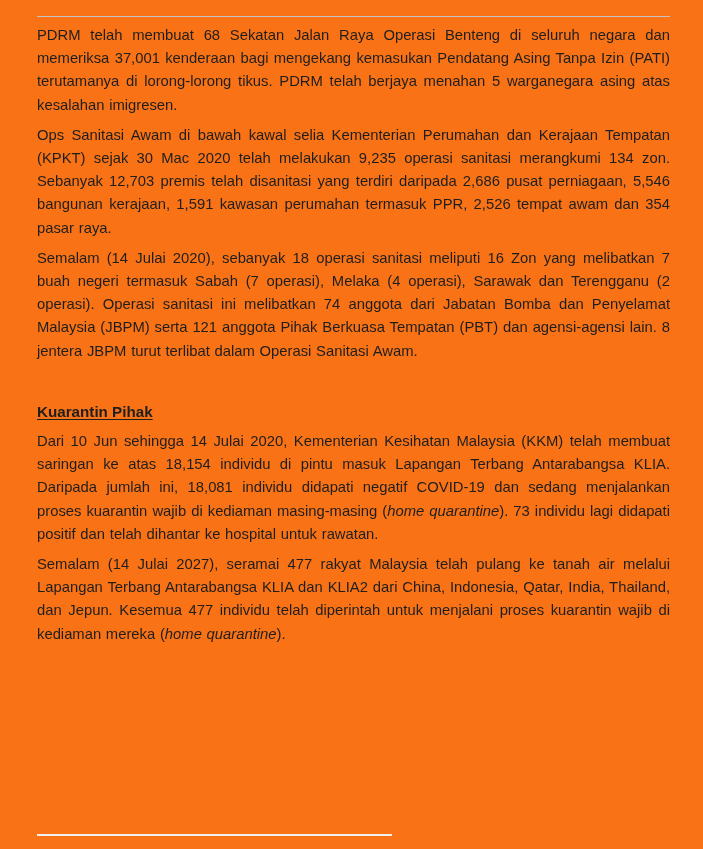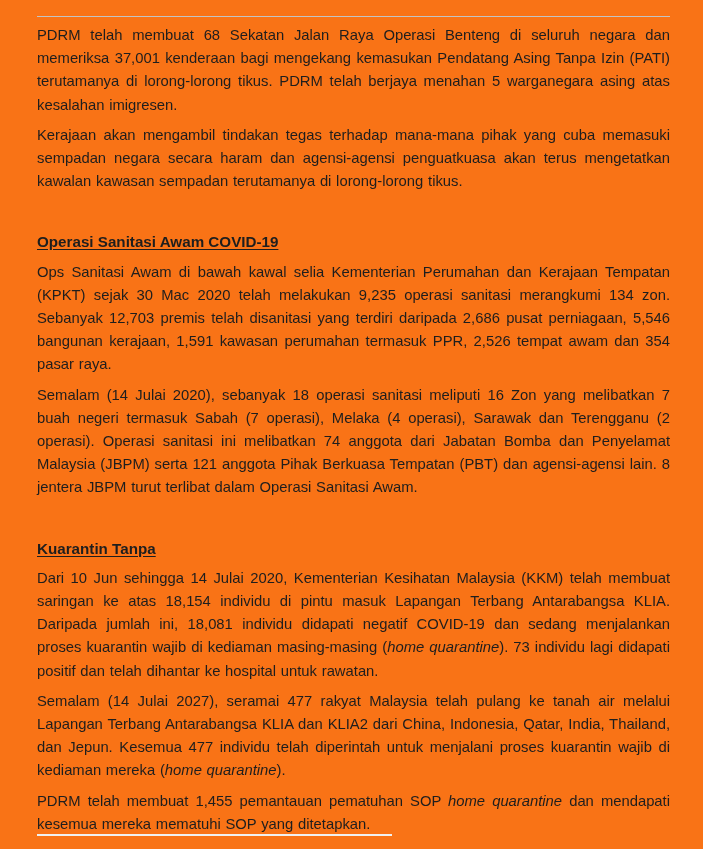--- a/index.html
+++ b/index.html
@@ -52,23 +52,20 @@
     background: #f0f0f0;
   }
 </style>
 </head>
 <body>
 
 <div class="page" style="background: #f97316; color: rgb(30, 30, 30);">
   <div class="top-rule" style="background: rgb(195, 195, 195);"></div>
   <div class="doc">
       <p class="doc-para"><span>PDRM telah membuat 68 Sekatan Jalan Raya Operasi Benteng di seluruh negara dan memeriksa 37,001 kenderaan bagi mengekang kemasukan Pendatang Asing Tanpa Izin (PATI) terutamanya di lorong-lorong tikus. PDRM telah berjaya menahan 5 warganegara asing atas kesalahan imigresen.</span></p>
-      <p class="doc-para"><span>Kerajaan akan mengambil tindakan tegas terhadap mana-mana pihak yang cuba memasuki sempadan negara secara haram dan agensi-agensi penguatkuasa akan terus mengetatkan kawalan kawasan sempadan terutamanya di lorong-lorong tikus.</span></p>
-      <h2 class="doc-heading">Operasi Sanitasi Awam COVID-19</h2>
       <p class="doc-para"><span>Ops Sanitasi Awam di bawah kawal selia Kementerian Perumahan dan Kerajaan Tempatan (KPKT) sejak 30 Mac 2020 telah melakukan 9,235 operasi sanitasi merangkumi 134 zon. Sebanyak 12,703 premis telah disanitasi yang terdiri daripada 2,686 pusat perniagaan, 5,546 bangunan kerajaan, 1,591 kawasan perumahan termasuk PPR, 2,526 tempat awam dan 354 pasar raya.</span></p>
       <p class="doc-para"><span>Semalam (14 Julai 2020), sebanyak 18 operasi sanitasi meliputi 16 Zon yang melibatkan 7 buah negeri termasuk Sabah (7 operasi), Melaka (4 operasi), Sarawak dan Terengganu (2 operasi). Operasi sanitasi ini melibatkan 74 anggota dari Jabatan Bomba dan Penyelamat Malaysia (JBPM) serta 121 anggota Pihak Berkuasa Tempatan (PBT) dan agensi-agensi lain. 8 jentera JBPM turut terlibat dalam Operasi Sanitasi Awam.</span></p>
-      <h2 class="doc-heading">Kuarantin Tanpa</h2>
+      <h2 class="doc-heading">Kuarantin Pihak</h2>
       <p class="doc-para"><span>Dari 10 Jun sehingga 14 Julai 2020, Kementerian Kesihatan Malaysia (KKM) telah membuat saringan ke atas 18,154 individu di pintu masuk Lapangan Terbang Antarabangsa KLIA. Daripada jumlah ini, 18,081 individu didapati negatif COVID-19 dan sedang menjalankan proses kuarantin wajib di kediaman masing-masing (</span><em>home quarantine</em><span>). 73 individu lagi didapati positif dan telah dihantar ke hospital untuk rawatan.</span></p>
       <p class="doc-para"><span>Semalam (14 Julai 2027), seramai 477 rakyat Malaysia telah pulang ke tanah air melalui Lapangan Terbang Antarabangsa KLIA dan KLIA2 dari China, Indonesia, Qatar, India, Thailand, dan Jepun. Kesemua 477 individu telah diperintah untuk menjalani proses kuarantin wajib di kediaman mereka (</span><em>home quarantine</em><span>).</span></p>
-      <p class="doc-para"><span>PDRM telah membuat 1,455 pemantauan pematuhan SOP </span><em>home quarantine</em><span> dan mendapati kesemua mereka mematuhi SOP yang ditetapkan.</span></p>
     </div>
   <div class="scan-artifact"></div>
 </div>
 
 </body></html>

